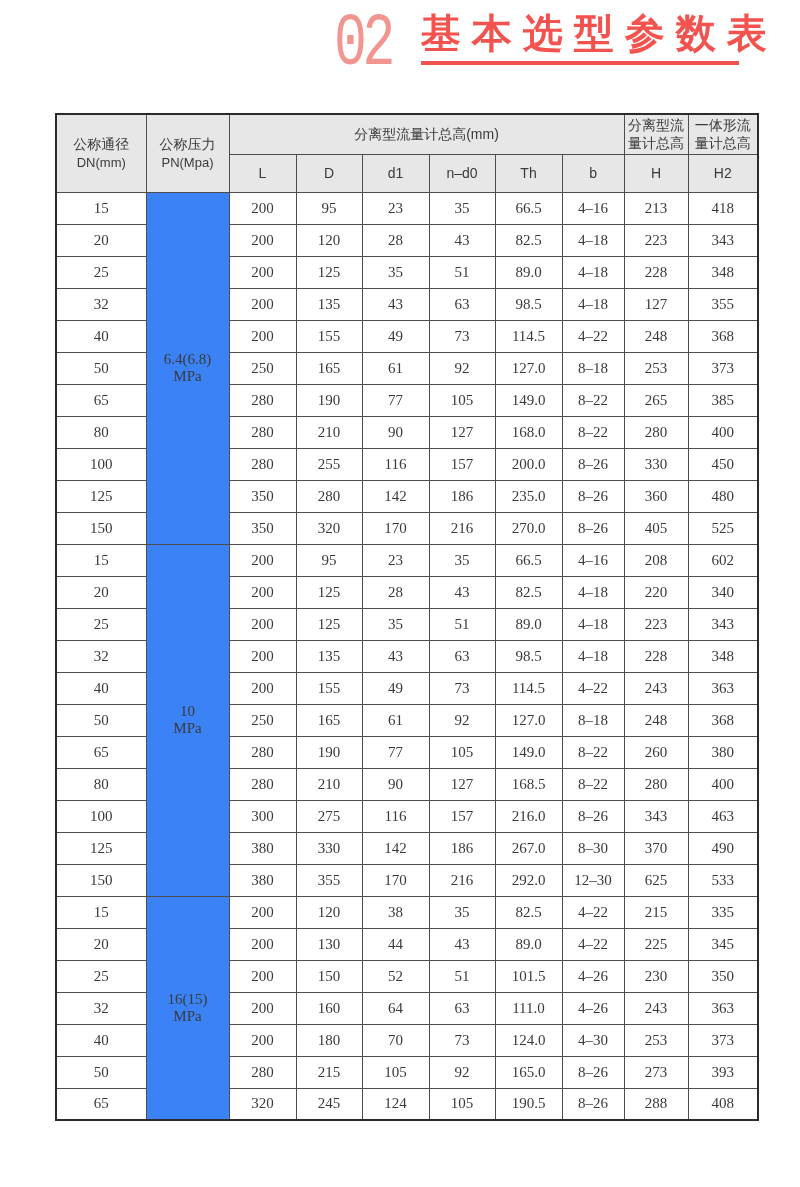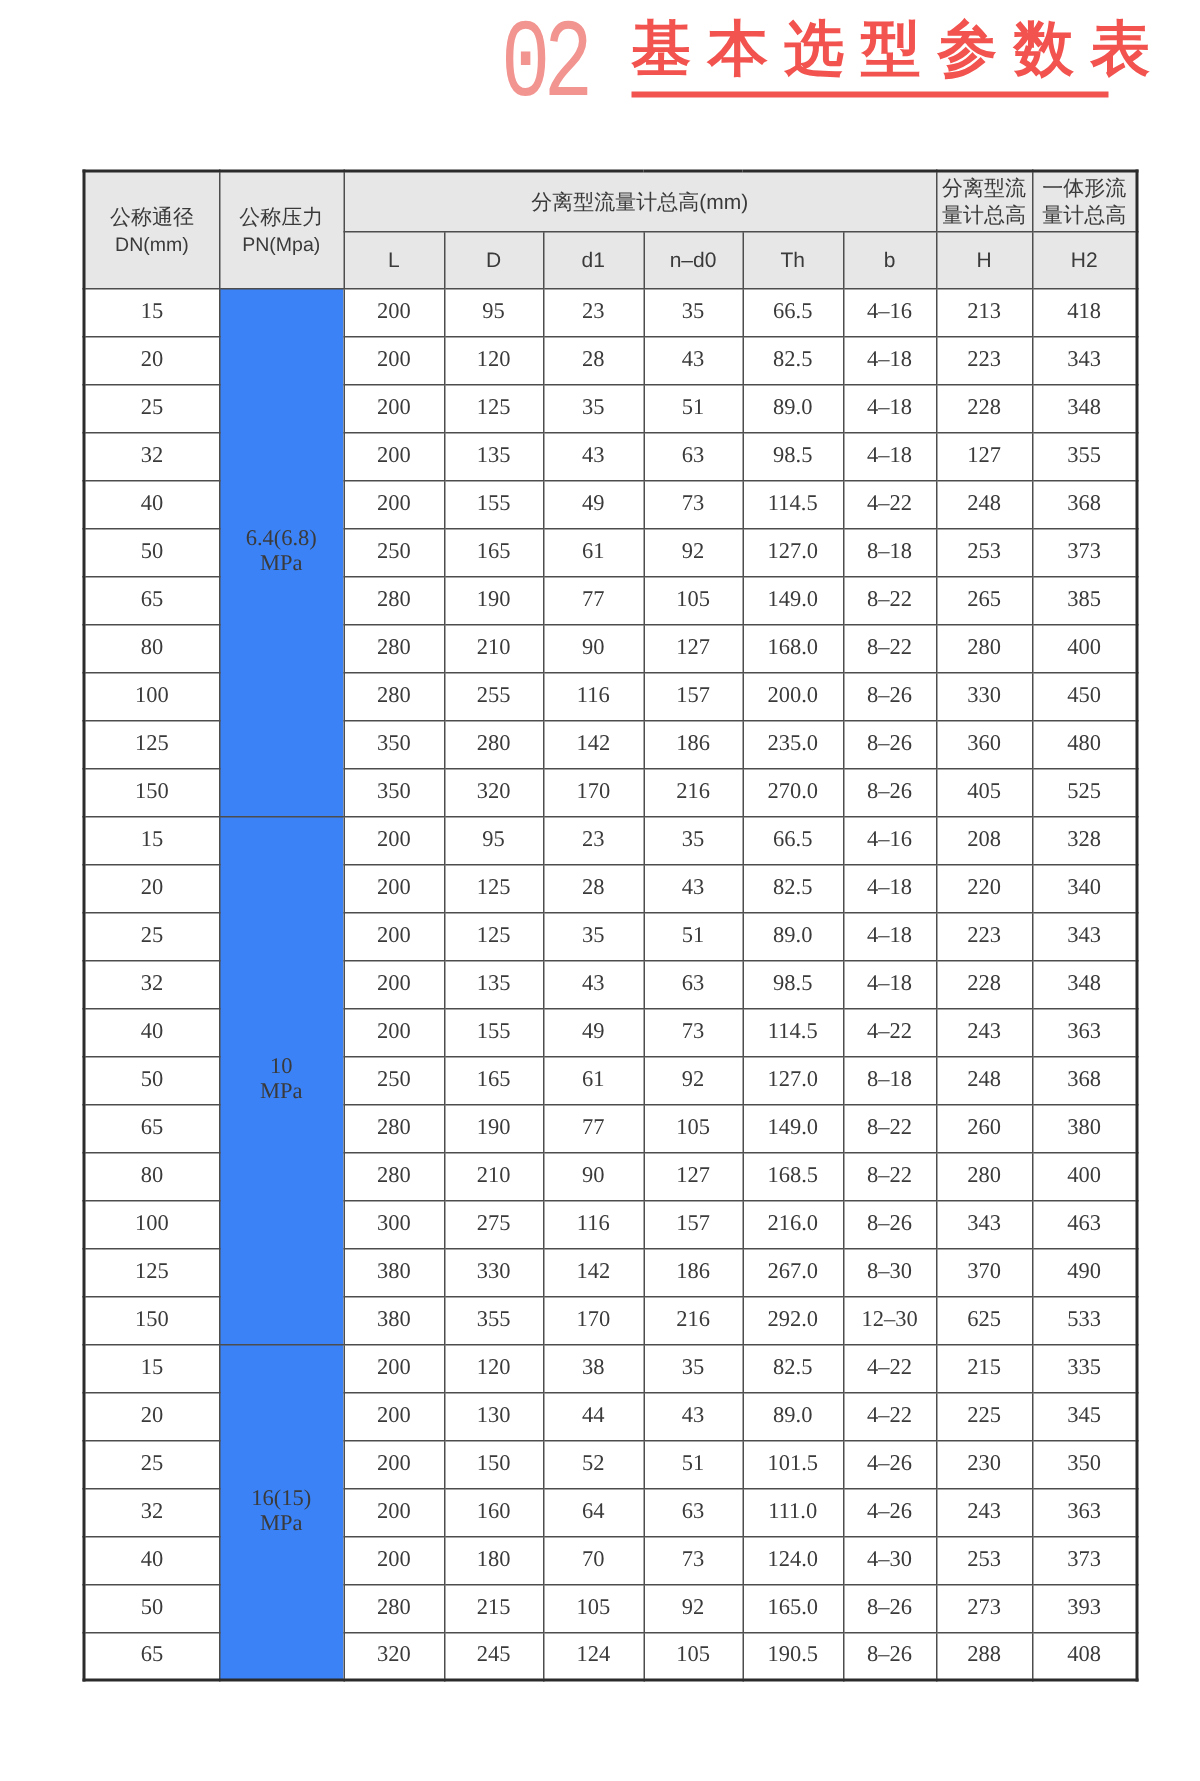--- a/index.html
+++ b/index.html
@@ -254,21 +254,21 @@
             <div>10</div>
             <div class="pn-unit">MPa</div>
           </td>
           <td class="num">200</td>
           <td class="num">95</td>
           <td class="num">23</td>
           <td class="num">35</td>
           <td class="num">66.5</td>
           <td class="num">4–16</td>
           <td class="num">208</td>
-          <td class="num">328</td>
+          <td class="num">602</td>
         </tr>
         <tr>
           <td class="num">20</td>
           <td class="num">200</td>
           <td class="num">125</td>
           <td class="num">28</td>
           <td class="num">43</td>
           <td class="num">82.5</td>
           <td class="num">4–18</td>
           <td class="num">220</td>

